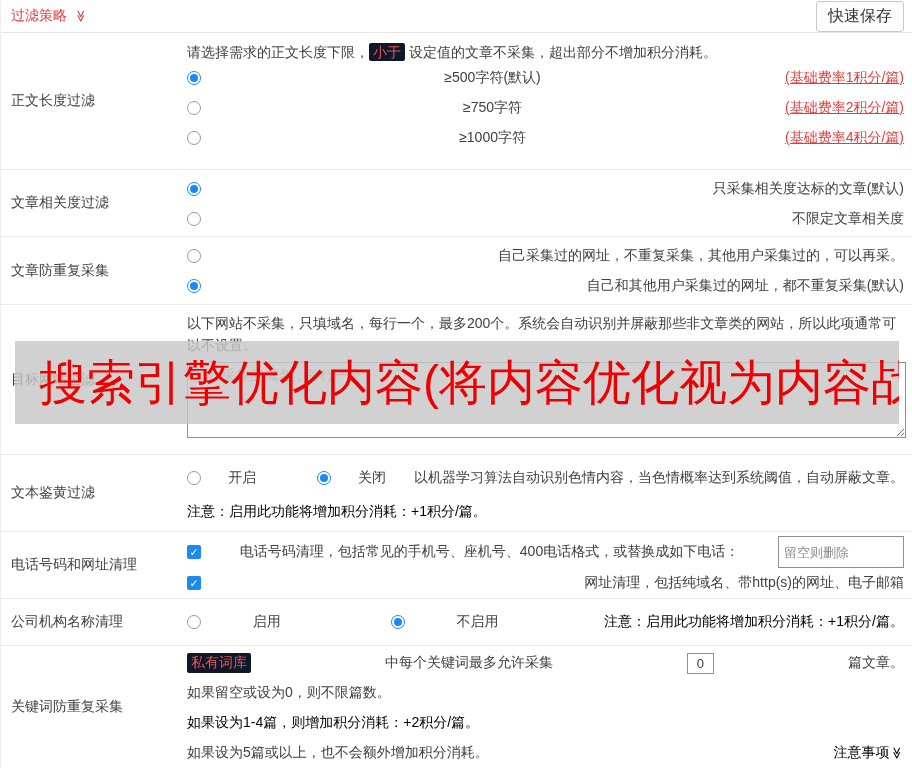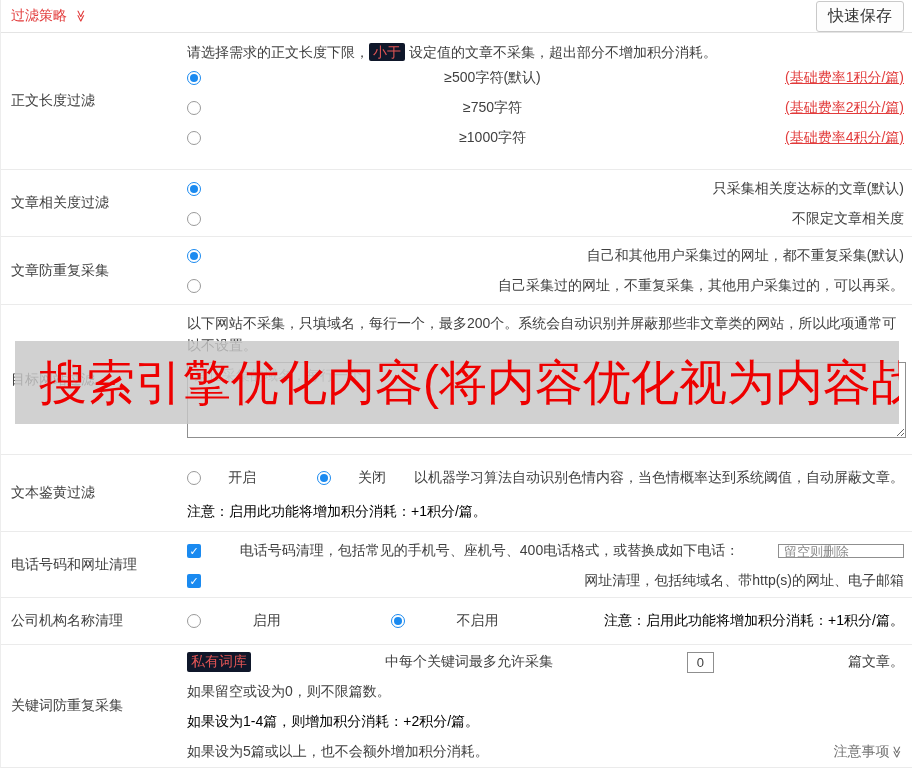--- a/index.html
+++ b/index.html
@@ -122,21 +122,21 @@
   }
   .red { color: #000000; }
   .fee-link { color: #e23c3c; text-decoration: underline; cursor: pointer; }
   .pink-tag {
     color: #e25555;
     background: #0f172a;
     padding: 1px 4px;
     border-radius: 2px;
   }
   .blue-link {
-    color: #737373;
+    color: #000000;
     cursor: pointer;
     display: inline-flex;
     align-items: center;
     gap: 2px;
   }
   .target-textarea {
     display: block;
     width: 719px;
     height: 76px;
     margin-top: 6px;
@@ -144,21 +144,21 @@
     font-family: Liberation Sans, sans-serif;
     font-size: 14px;
     color: #404040;
     padding: 4px 6px;
     resize: both;
     background: #fff;
   }
   .target-textarea::placeholder { color: #9a9a9a; }
   .phone-input {
     width: 126px;
-    height: 14px;
+    height: 32px;
     border: 1px solid #8f8f8f;
     font-size: 13px;
     padding: 0 5px;
     margin-left: 4px;
     color: #404040;
   }
   .phone-input::placeholder { color: #8a8a8a; }
   .count-input {
     width: 27px;
     height: 21px;
@@ -239,26 +239,26 @@
         <span class="radio"></span>
         <span>不限定文章相关度</span>
       </div>
     </div>
   </div>
 
   <div class="frow r3">
     <div class="flabel">文章防重复采集</div>
     <div class="fcontent">
       <div class="line">
+        <span class="radio"></span>
+        <span>自己采集过的网址，不重复采集，其他用户采集过的，可以再采。</span>
+      </div>
+      <div class="line">
         <span class="radio checked"></span>
         <span>自己和其他用户采集过的网址，都不重复采集(默认)</span>
-      </div>
-      <div class="line">
-        <span class="radio"></span>
-        <span>自己采集过的网址，不重复采集，其他用户采集过的，可以再采。</span>
       </div>
     </div>
   </div>
 
   <div class="frow r4">
     <div class="flabel">目标网站过滤</div>
     <div class="fcontent">
       <div class="descline">以下网站不采集，只填域名，每行一个，最多200个。系统会自动识别并屏蔽那些非文章类的网站，所以此项通常可以不设置。</div>
       <textarea class="target-textarea" placeholder="禁止采集的域名，每行一个" style=""></textarea>
     </div>

